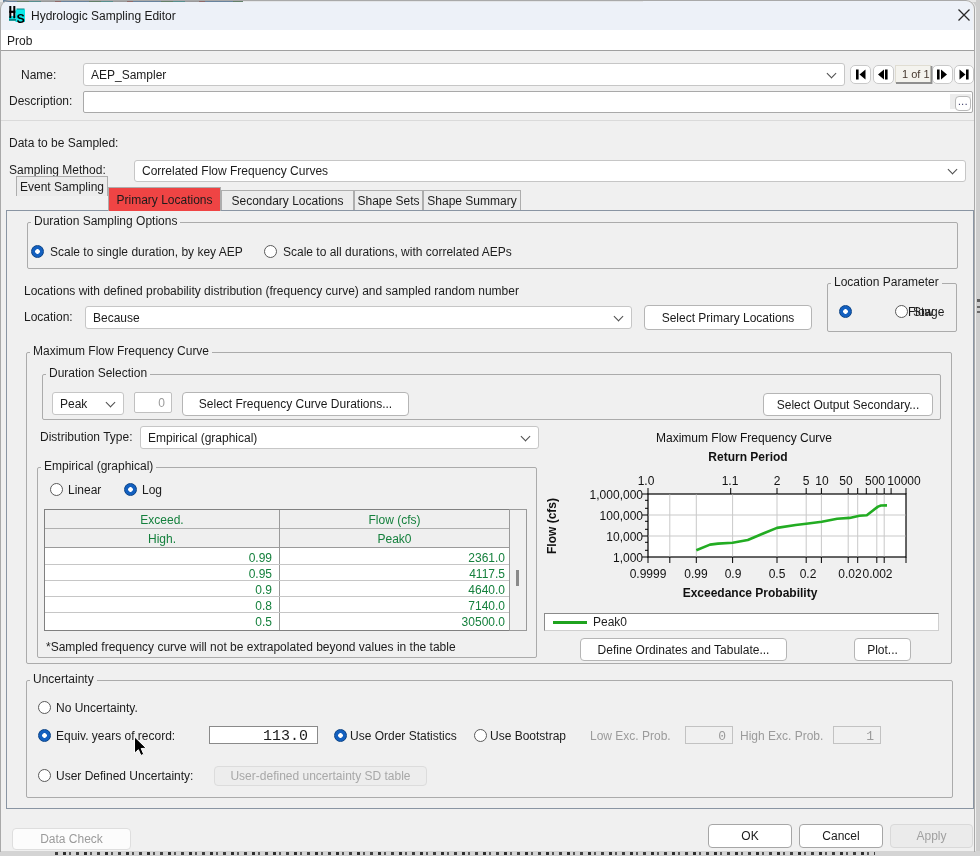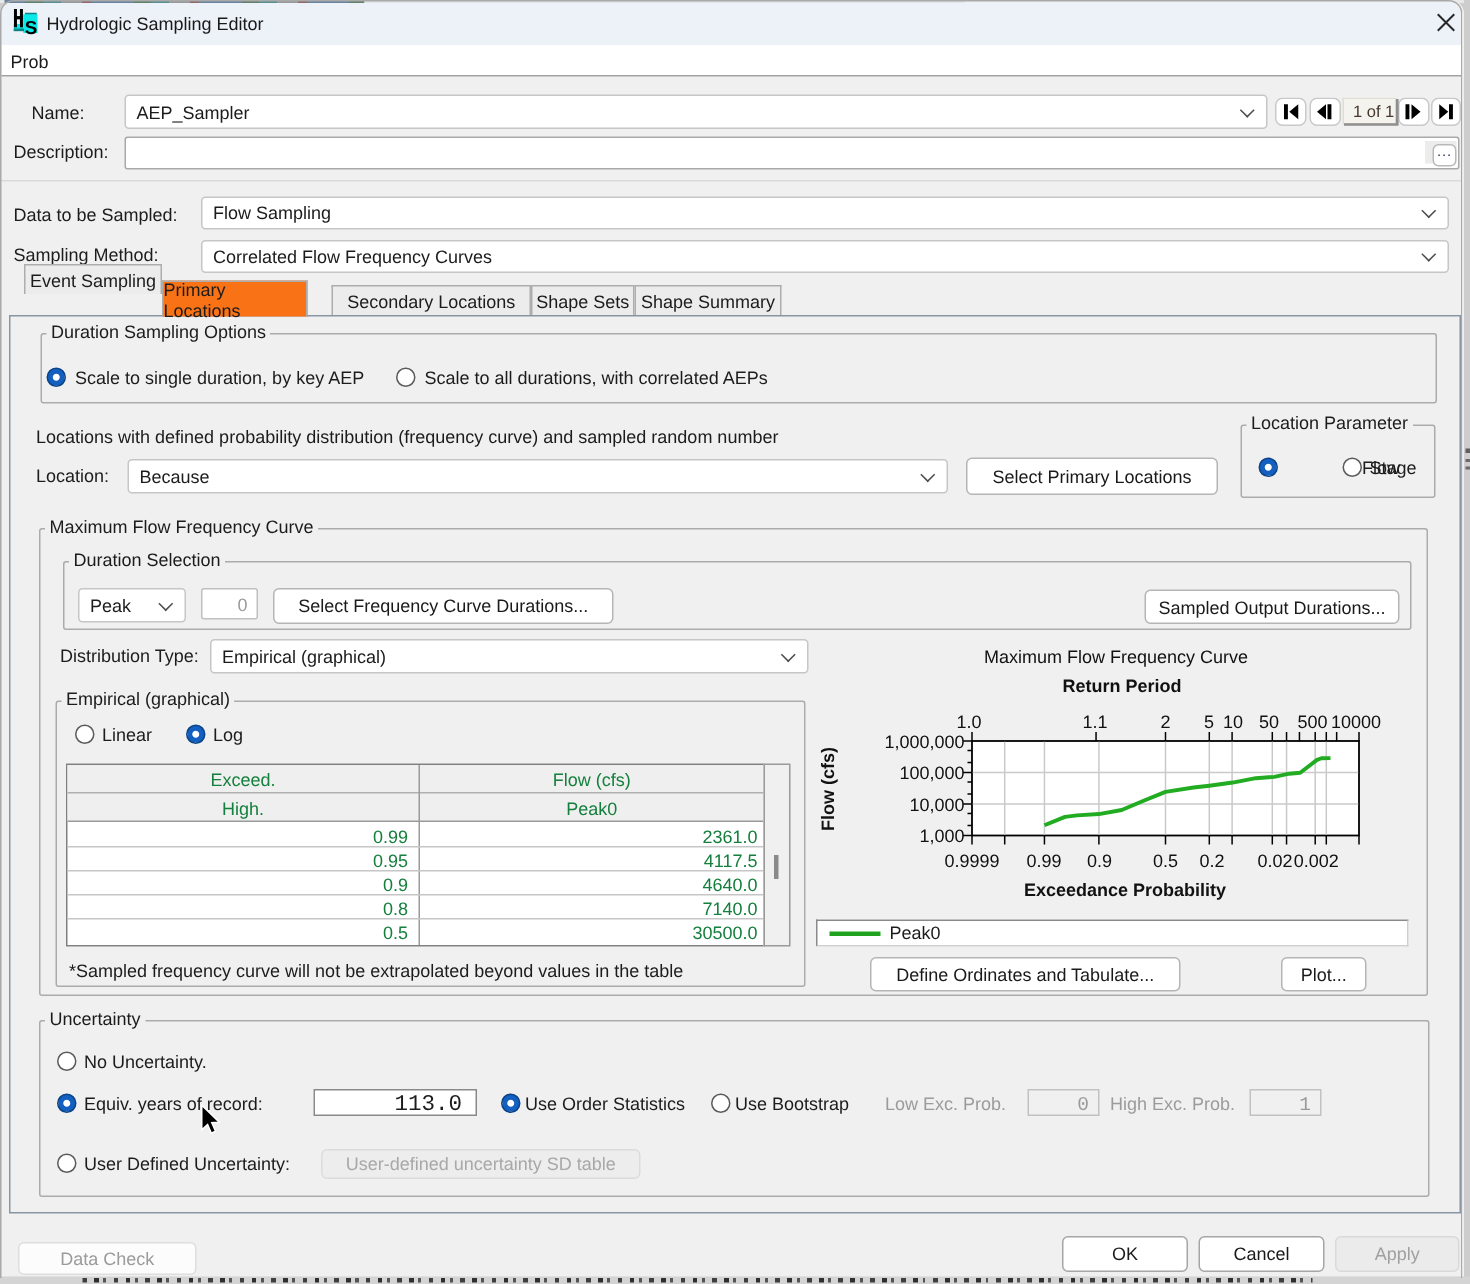--- a/index.html
+++ b/index.html
@@ -77,33 +77,29 @@
 
   <div class="lab" style="left:9px;top:95px;">Description:</div>
   <div class="tfield" style="left:83px;top:91px;width:888px;height:20px;border:1px solid #a9a9a9;border-radius:2px;"></div>
   <div style="position:absolute;left:950px;top:94px;width:21px;height:15px;background:#ececec;"></div>
   <div class="btn" style="left:955px;top:96px;width:14px;height:13px;border-color:#b9b9b9;color:#2a2a5a;font-size:10px;border-radius:4px;">
         <span style="margin-top:-4px;letter-spacing:0.5px;">...</span>
       </div>
   <div style="position:absolute;left:0;top:120px;width:974px;height:1px;background:#dadada;"></div>
 
   <div class="lab" style="left:9px;top:137px;">Data to be Sampled:</div>
-  <div class="combo" style="left:134px;top:131px;width:830px;height:20px;">
-        <span class="tx">Flow Sampling</span>
-        <span class="chev"></span>
-      </div>
   <div class="lab" style="left:9px;top:164px;">Sampling Method:</div>
   <div class="combo" style="left:134px;top:160px;width:830px;height:20px;">
         <span class="tx">Correlated Flow Frequency Curves</span>
         <span class="chev"></span>
       </div>
 
   <div style="position:absolute;left:6px;top:210px;width:968px;height:599px;border:1px solid #8a95a3;background:#f0f0f0;box-sizing:border-box;"></div>
   <div class="tab" style="left:16px;top:176px;width:92px;height:20px;">Event Sampling</div>
-  <div class="tab" style="left:108px;top:187px;width:97px;height:24px;background:#f97316;z-index:3;">Primary Locations</div>
+  <div class="tab" style="left:108px;top:187px;width:113px;height:24px;background:#ef4444;z-index:3;">Primary Locations</div>
   <div class="tab" style="left:221px;top:190px;width:133px;height:20px;">Secondary Locations</div>
   <div class="tab" style="left:354px;top:190px;width:69px;height:20px;">Shape Sets</div>
   <div class="tab" style="left:423px;top:190px;width:98px;height:20px;">Shape Summary</div>
 
   <div class="gbox" style="left:27px;top:222px;width:929px;height:45px;">
         <span class="t">Duration Sampling Options</span>
       </div>
   <div class="radio sel" style="left:31px;top:245px;"></div>
   <div class="lab" style="left:50px;top:246px;">Scale to single duration, by key AEP</div>
   <div class="radio" style="left:264px;top:245px;"></div>
@@ -131,21 +127,21 @@
         <span class="t">Duration Selection</span>
       </div>
   <div class="combo" style="left:52px;top:392px;width:70px;height:21px;">
         <span class="tx">Peak</span>
         <span class="chev"></span>
       </div>
   <div class="tfield" style="left:134px;top:392px;width:36px;height:19px;border:1px solid #c0c0c0;border-radius:2px;">
         <span style="position:absolute;right:6px;top:3px;color:#9b9b9b;">0</span>
       </div>
   <div class="btn" style="left:182px;top:392px;width:225px;height:22px;">Select Frequency Curve Durations...</div>
-  <div class="btn" style="left:763px;top:393px;width:168px;height:21px;">Sampled Output Durations...</div>
+  <div class="btn" style="left:763px;top:393px;width:168px;height:21px;">Select Output Secondary...</div>
   <div class="lab" style="left:40px;top:431px;">Distribution Type:</div>
   <div class="combo" style="left:140px;top:426px;width:397px;height:21px;">
         <span class="tx">Empirical (graphical)</span>
         <span class="chev"></span>
       </div>
 
   <div class="gbox" style="left:37px;top:467px;width:498px;height:189px;">
         <span class="t">Empirical (graphical)</span>
       </div>
   <div class="radio" style="left:50px;top:483px;"></div>

